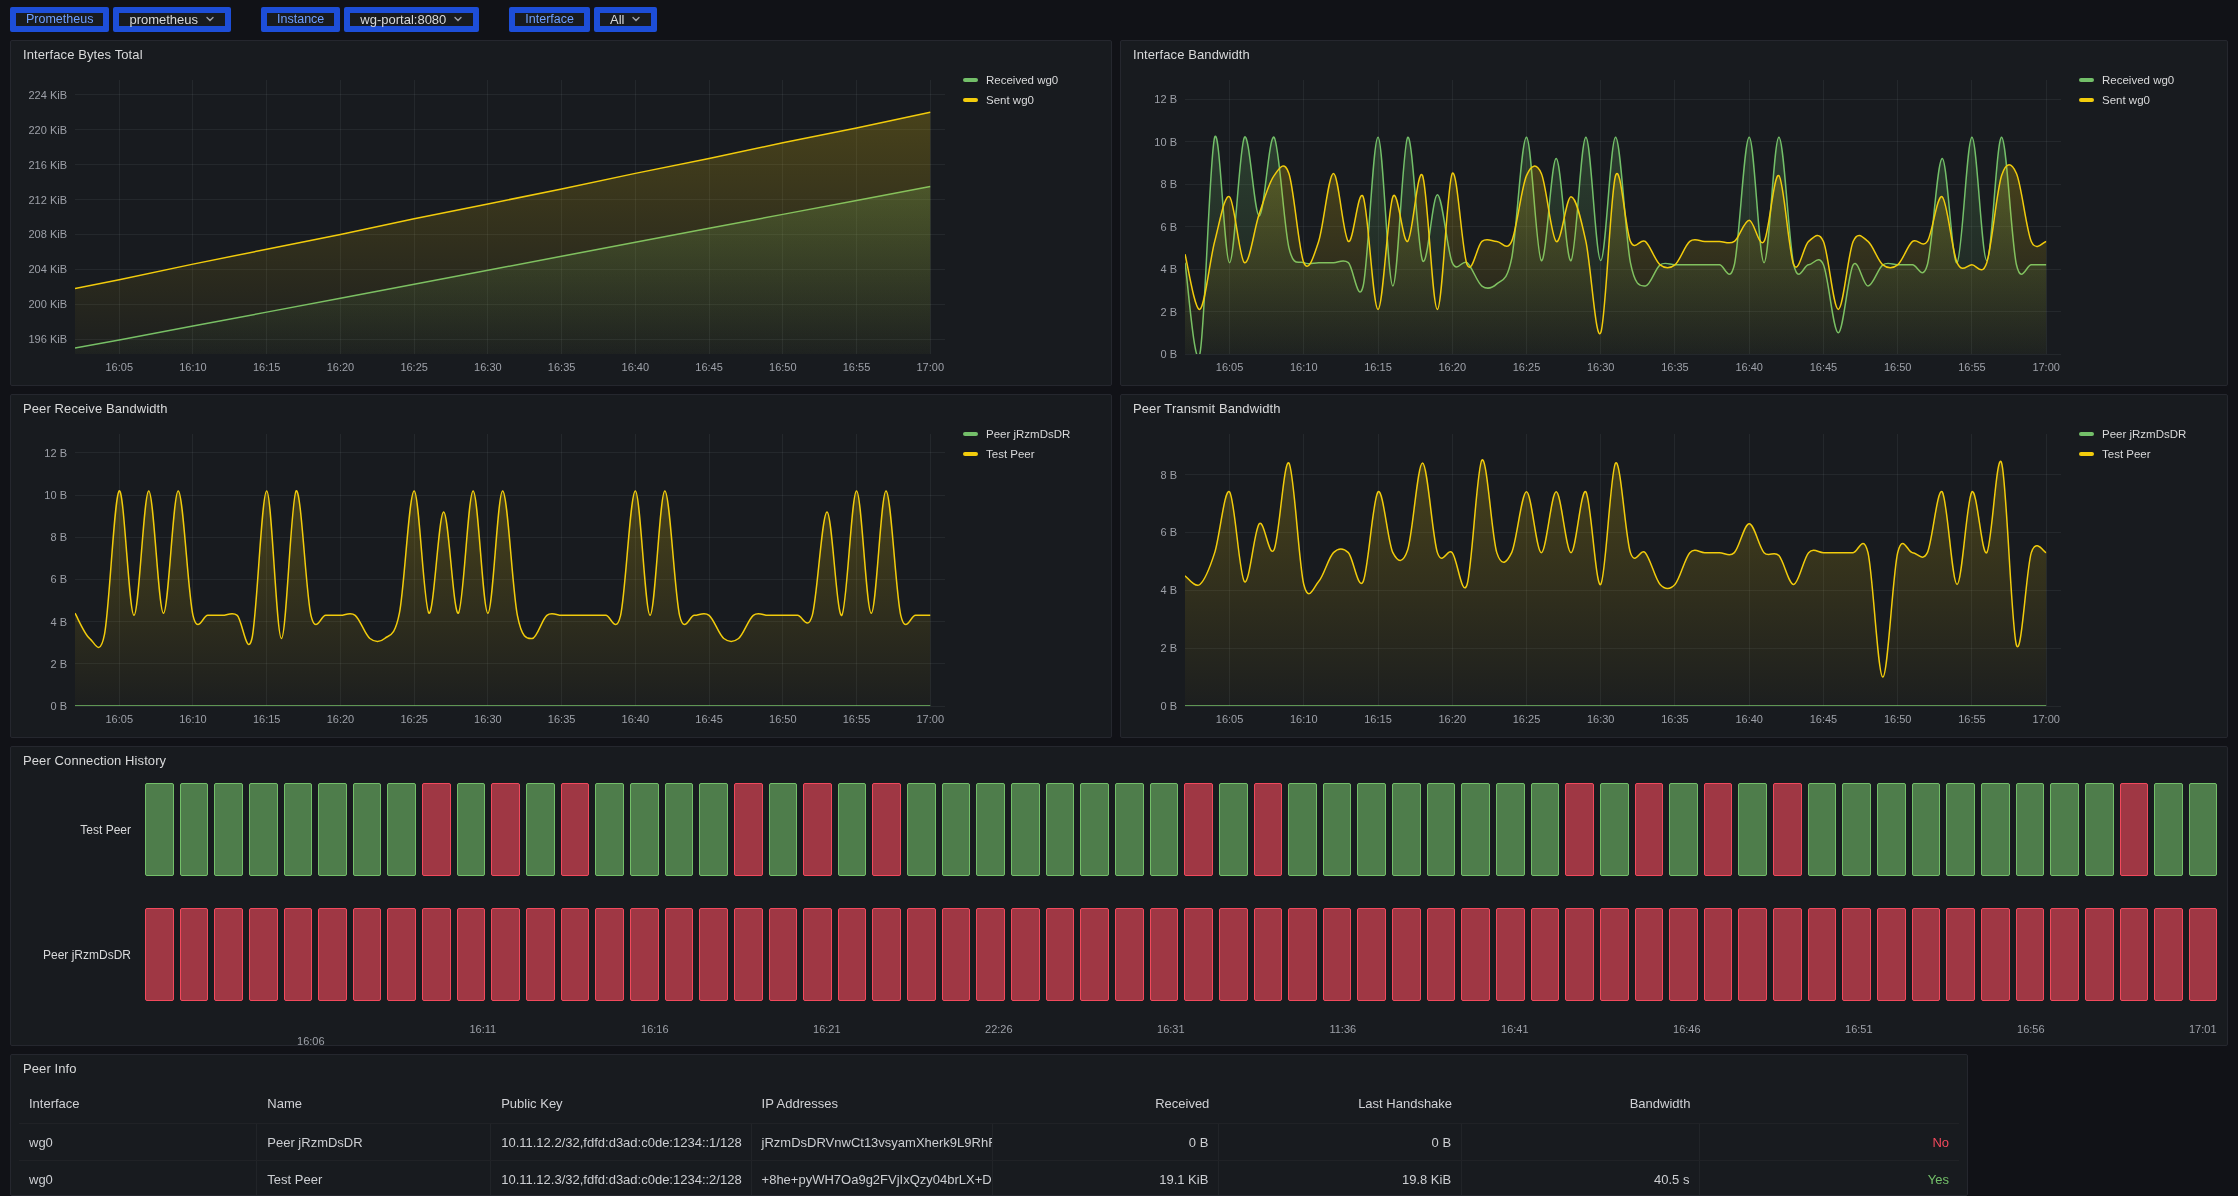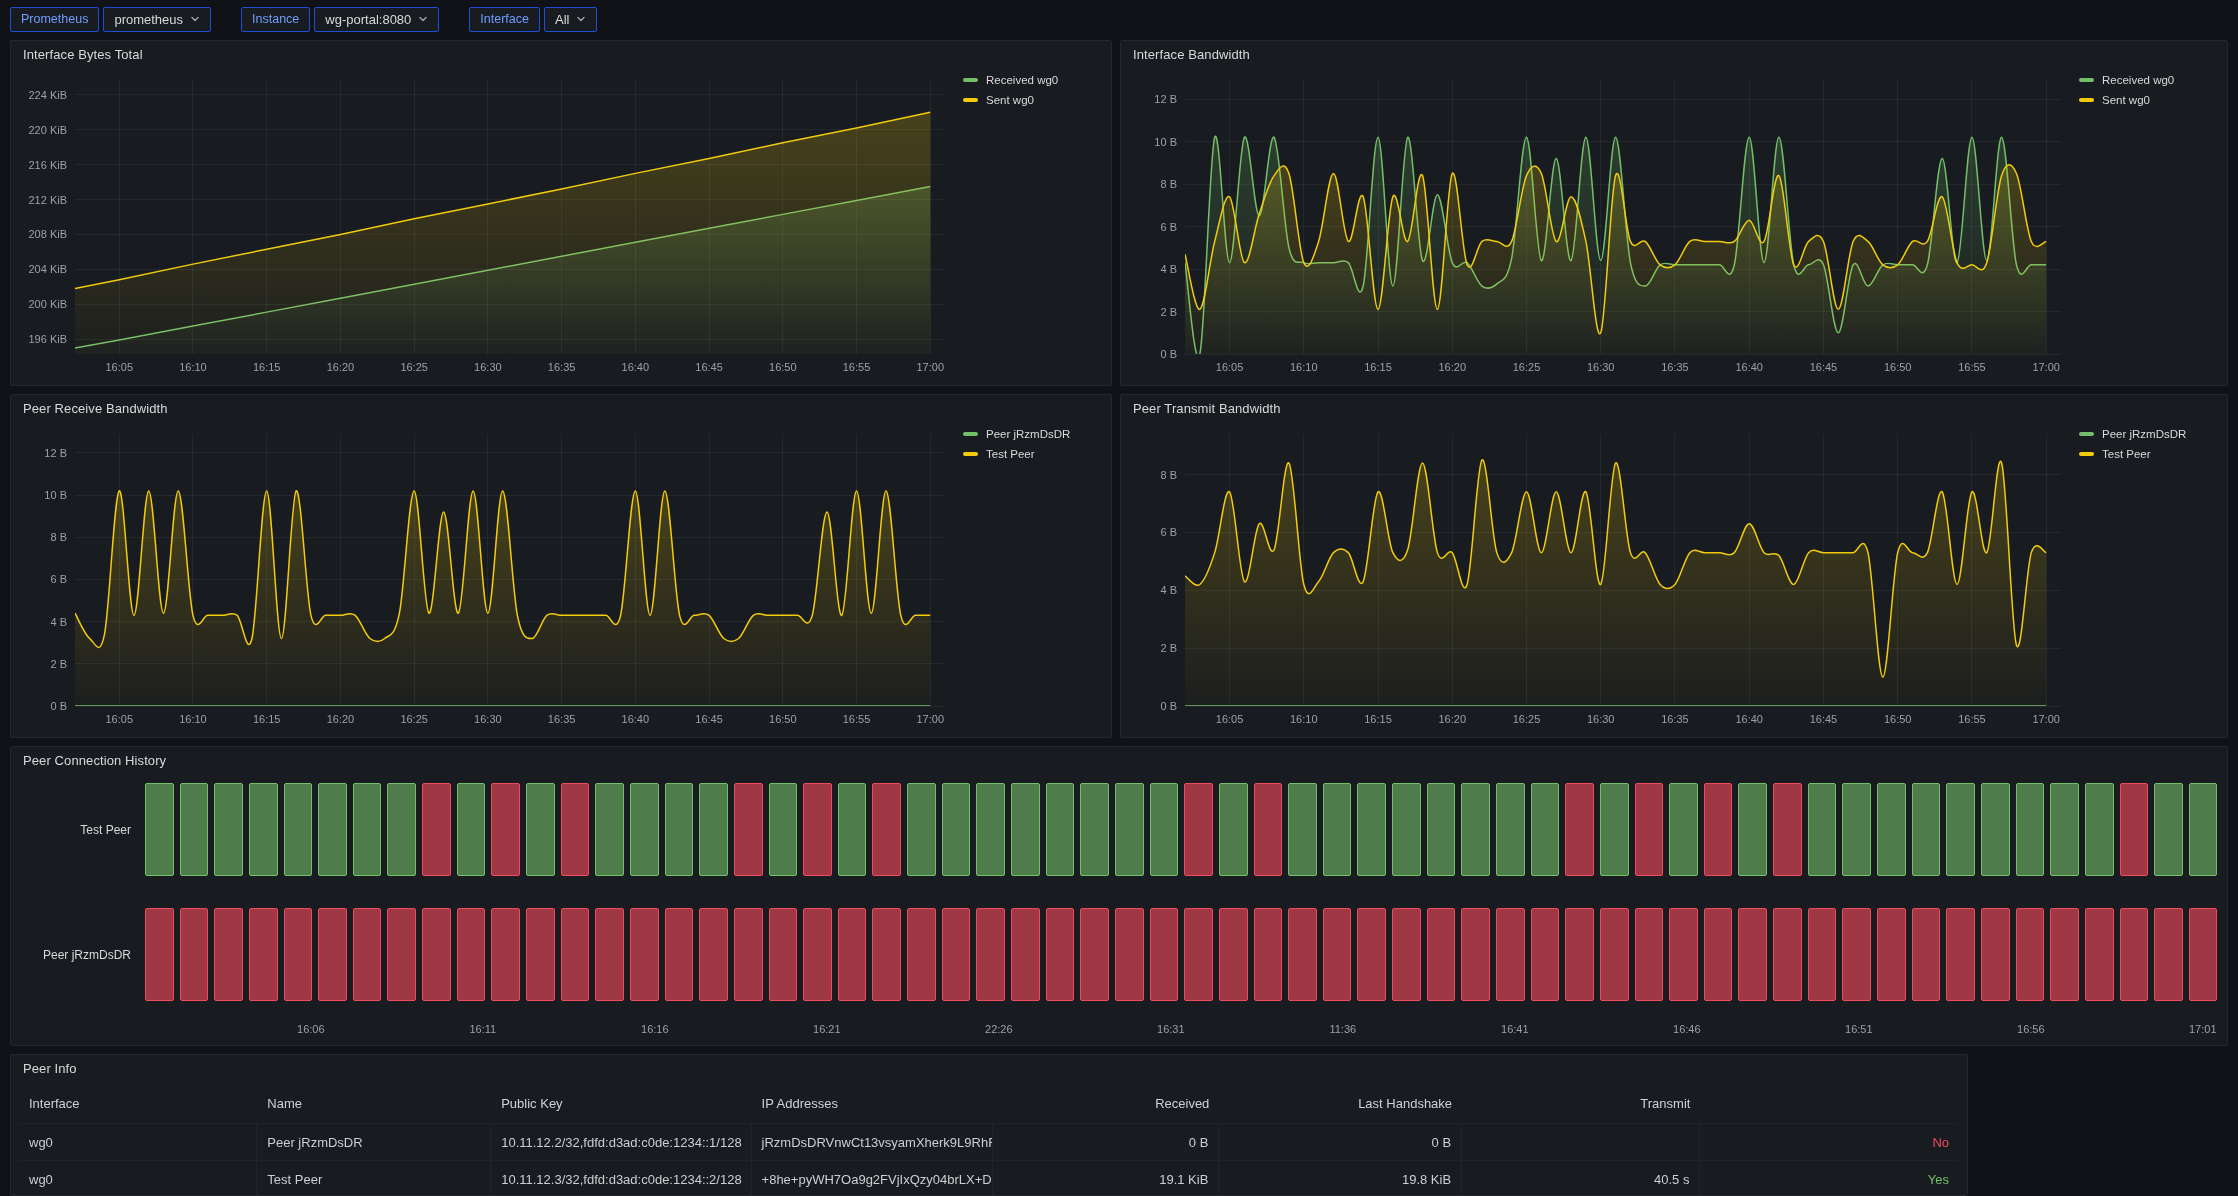--- a/index.html
+++ b/index.html
@@ -8,21 +8,21 @@
     width:2238px; height:1196px; overflow:hidden; position:relative;
     font-family:"Liberation Sans", sans-serif;
     -webkit-font-smoothing:antialiased;
   }
   
   .toolbar { position:absolute; top:0; left:0; right:0; height:38px;
     display:flex; align-items:center; gap:30px; padding:0 10px; }
   .var-group { display:flex; gap:4px; }
   .var-label, .var-value {
     height:25px; display:flex; align-items:center; gap:7px;
-    background:#181b1f; border:1px solid #1d4ed8; border-radius:2px;
+    background:#181b1f; border:6px solid #1d4ed8; border-radius:2px;
     padding:0 10px; font-size:12.5px;
   }
   .var-label { color:#6e9fff; }
   .var-value { color:#d8d9da; cursor:pointer; font-size:13px; }
   .chev { display:flex; align-items:center; }
   
   .panel { position:absolute; background:#181b1f; border:1px solid #25272e; border-radius:2px; }
   .panel-title { position:absolute; top:6px; left:12px; font-size:13px; font-weight:500;
     color:#d8d9da; letter-spacing:.1px; white-space:nowrap; }
   .chart-area { position:absolute; left:8px; right:8px; top:27px; bottom:5px; display:flex; }
@@ -527,21 +527,21 @@
             <div class="sh-bar" style="background: rgba(242, 73, 92, 0.62); border-color: rgb(242, 73, 92);"></div>
             <div class="sh-bar" style="background: rgba(242, 73, 92, 0.62); border-color: rgb(242, 73, 92);"></div>
             <div class="sh-bar" style="background: rgba(242, 73, 92, 0.62); border-color: rgb(242, 73, 92);"></div>
             <div class="sh-bar" style="background: rgba(242, 73, 92, 0.62); border-color: rgb(242, 73, 92);"></div>
             <div class="sh-bar" style="background: rgba(242, 73, 92, 0.62); border-color: rgb(242, 73, 92);"></div>
             <div class="sh-bar" style="background: rgba(242, 73, 92, 0.62); border-color: rgb(242, 73, 92);"></div>
             <div class="sh-bar" style="background: rgba(242, 73, 92, 0.62); border-color: rgb(242, 73, 92);"></div>
           </div>
         </div>
         <div class="sh-axis">
-          <span style="left: 7.37693%;">16:06</span>
+          <span style="left: 7.37693%; margin-top: 12px;">16:06</span>
           <span style="left: 15.7344%;">16:11</span>
           <span style="left: 24.0919%;">16:16</span>
           <span style="left: 32.4493%;">16:21</span>
           <span style="left: 40.8068%;">22:26</span>
           <span style="left: 49.1643%;">16:31</span>
           <span style="left: 57.5217%;">11:36</span>
           <span style="left: 65.8792%;">16:41</span>
           <span style="left: 74.2366%;">16:46</span>
           <span style="left: 82.5941%;">16:51</span>
           <span style="left: 90.9516%;">16:56</span>
@@ -553,21 +553,21 @@
   <section class="panel" style="left:10px; top:1054px; width:1958px; height:142px; overflow:hidden;">
     <div class="panel-title">Peer Info</div>
     <div class="tbl" id="peer-table">
         <div class="tbl-row head" style="grid-template-columns: 270fr 265fr 295fr 273fr 257fr 275fr 270fr 293fr;">
           <div class="tbl-cell">Interface</div>
           <div class="tbl-cell">Name</div>
           <div class="tbl-cell">Public Key</div>
           <div class="tbl-cell">IP Addresses</div>
           <div class="tbl-cell num">Received</div>
           <div class="tbl-cell num">Last Handshake</div>
-          <div class="tbl-cell num">Transmit</div>
+          <div class="tbl-cell num">Bandwidth</div>
         </div>
         <div class="tbl-row data" style="grid-template-columns: 270fr 265fr 295fr 273fr 257fr 275fr 270fr 293fr;">
           <div class="tbl-cell">wg0</div>
           <div class="tbl-cell">Peer jRzmDsDR</div>
           <div class="tbl-cell">10.11.12.2/32,fdfd:d3ad:c0de:1234::1/128</div>
           <div class="tbl-cell">jRzmDsDRVnwCt13vsyamXherk9L9RhRi</div>
           <div class="tbl-cell num">0 B</div>
           <div class="tbl-cell num">0 B</div>
           <div class="tbl-cell num"></div>
           <div class="tbl-cell num" style="color: rgb(242, 73, 92);">No</div>

